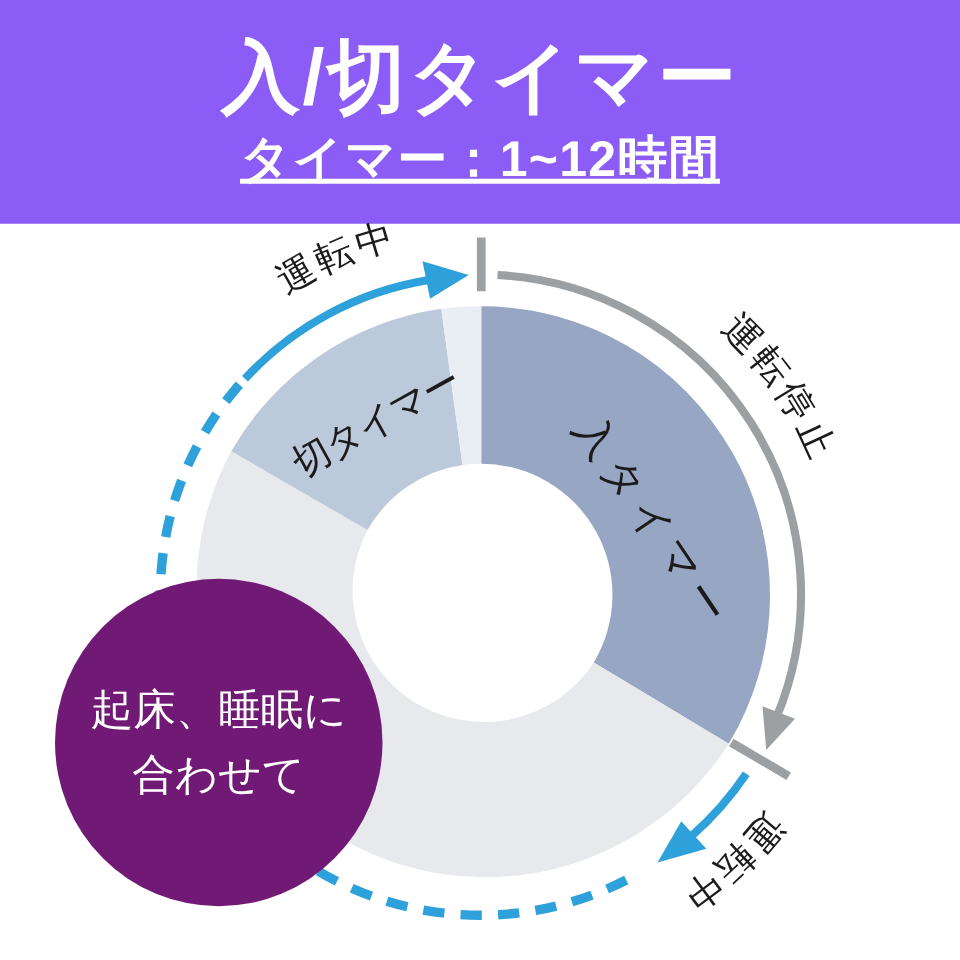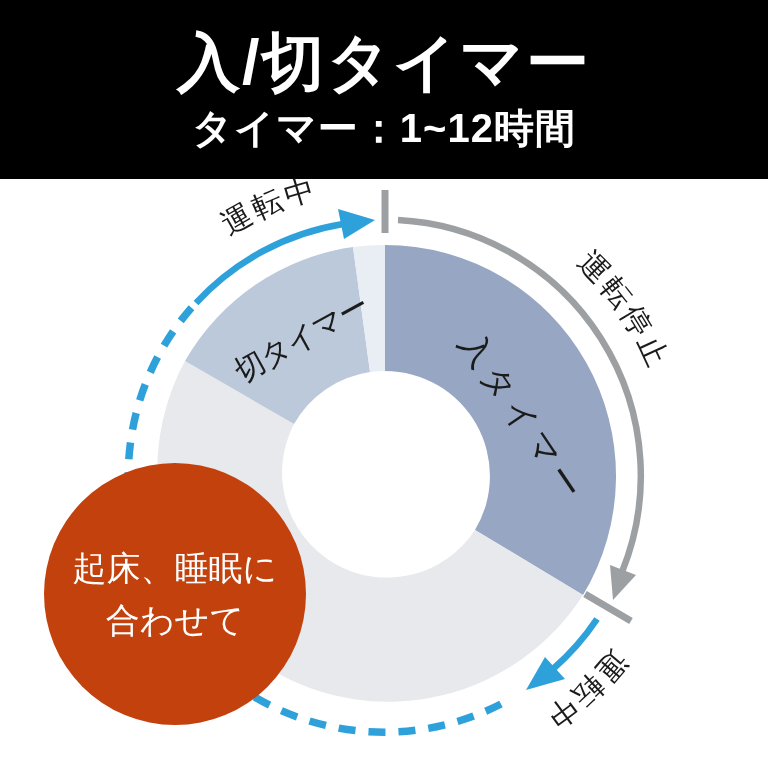--- a/index.html
+++ b/index.html
@@ -2,33 +2,33 @@
 <html><head>
 <meta charset="utf-8">
 <style>
   html,body{margin:0;padding:0;}
   body{
     width:768px;height:768px;position:relative;background:#ffffff;
     font-family:"Liberation Sans","DejaVu Sans",sans-serif;overflow:hidden;
   }
   .header{
     position:absolute;left:0;top:0;width:768px;height:179px;
-    background:#000000;color:#ffffff;display:flex;flex-direction:column;
+    background:#8b5cf6;color:#ffffff;display:flex;flex-direction:column;
     align-items:center;justify-content:center;text-align:center;
   }
   .header .title{
     font-size:63px;font-weight:bold;line-height:1.0;letter-spacing:2px;
   }
   .header .subtitle{
-    font-size:40px;font-weight:bold;line-height:1.0;margin-top:14px;letter-spacing:1px;
+    font-size:40px;font-weight:bold;line-height:1.0;margin-top:14px;letter-spacing:1px;text-decoration:underline;
   }
   svg.diagram{position:absolute;left:0;top:0;}
   .badge{
     position:absolute;left:44px;top:463px;width:262px;height:262px;
-    border-radius:50%;background:#c2410c;color:#ffffff;
+    border-radius:50%;background:#701a75;color:#ffffff;
     display:flex;flex-direction:column;align-items:center;justify-content:center;
     text-align:center;
   }
   .badge span{display:block;font-size:34px;line-height:52px;white-space:nowrap;}
 </style>
 </head>
 <body>
 
 <div class="header">
   <div class="title">入/切タイマー</div>

